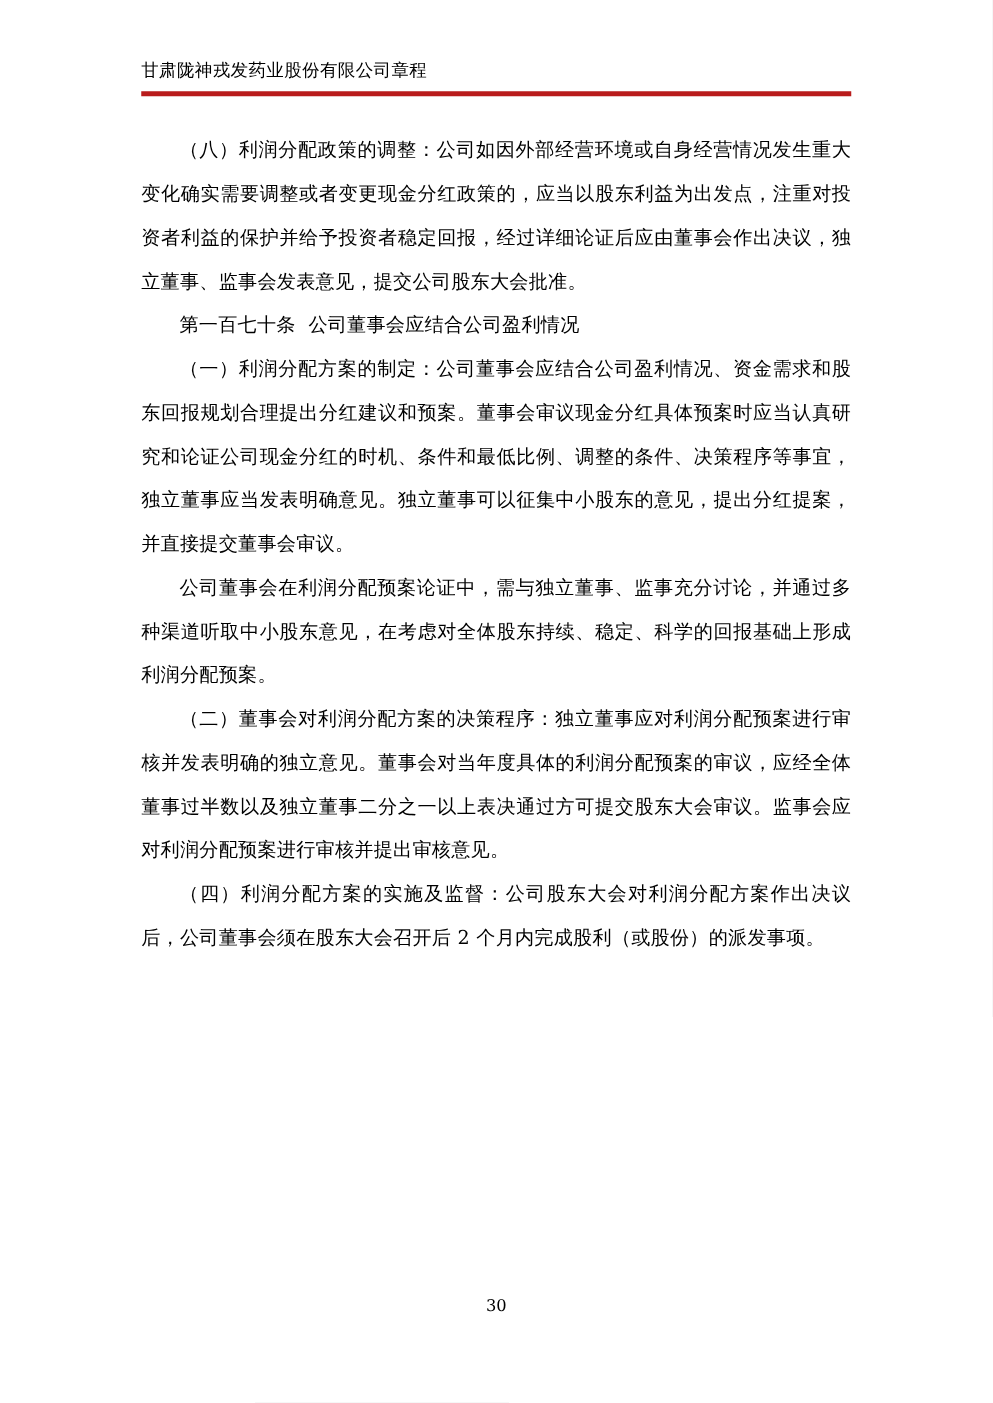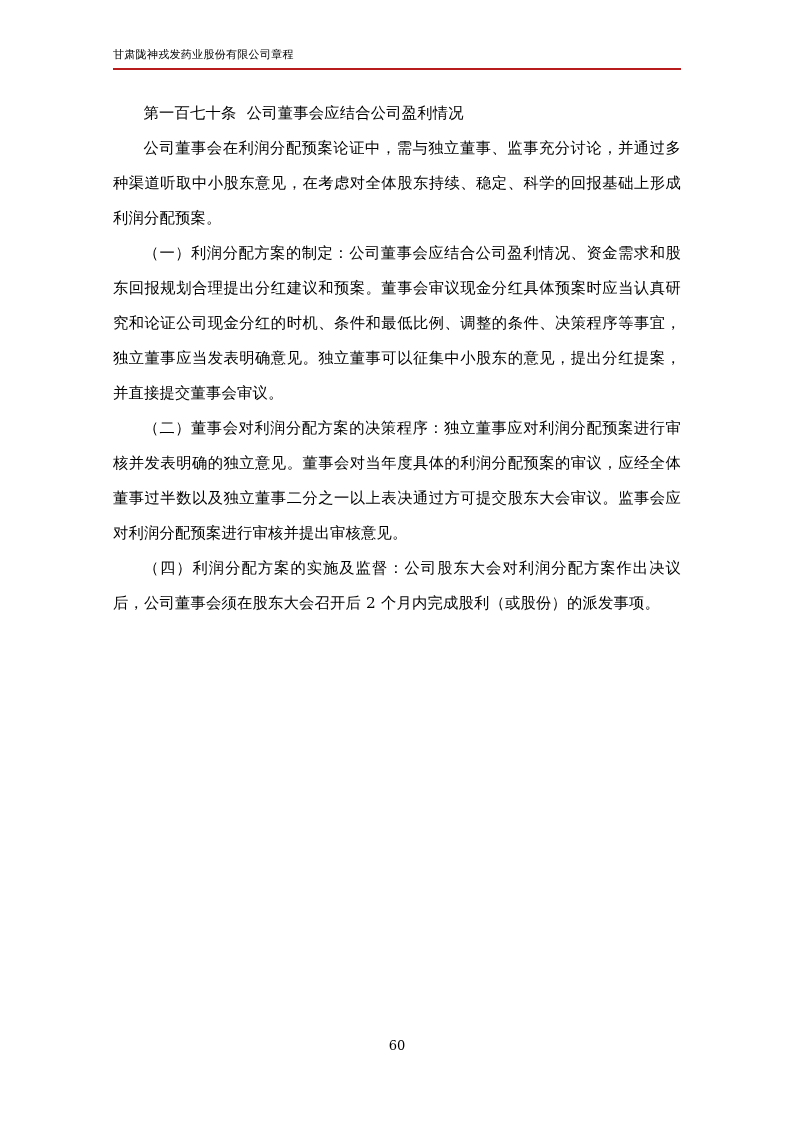--- a/index.html
+++ b/index.html
@@ -18,27 +18,26 @@
     color: #000000;
     overflow: hidden;
   }
   .content {
     position: absolute;
     left: 113px;
     top: 48px;
     width: 568px;
   }
   .header {
-    font-size: 11px;
+    font-size: 14px;
     line-height: 1.4;
     letter-spacing: 0.3px;
     padding-bottom: 5px;
-    border-bottom: 2px solid #b91c1c;
+    border-bottom: 4px solid #b91c1c;
     color: #000;
-    font-family: Liberation Mono, monospace;
   }
   .body-block {
     margin-top: 26px;
   }
   p.para {
     margin: 0 0 0 0;
     font-size: 15.3px;
     line-height: 35px;
     text-align: justify;
     text-justify: inter-ideograph;
@@ -62,32 +61,33 @@
 <body>
 
 <div class="page">
 
   <div class="content">
 
     <div class="header">甘肃陇神戎发药业股份有限公司章程</div>
 
     <div class="body-block">
 
+      <p class="para">（八）利润分配政策的调整：公司如因外部经营环境或自身经营情况发生重大变化确实需要调整或者变更现金分红政策的，应当以股东利益为出发点，注重对投资者利益的保护并给予投资者稳定回报，经过详细论证后应由董事会作出决议，独立董事、监事会发表意见，提交公司股东大会批准。</p>
 
 
       <p class="para"><span class="article-title">第一百七十条</span>&nbsp;&nbsp;<span>公司董事会应结合公司盈利情况</span></p>
 
+      <p class="para">（一）利润分配方案的制定：公司董事会应结合公司盈利情况、资金需求和股东回报规划合理提出分红建议和预案。董事会审议现金分红具体预案时应当认真研究和论证公司现金分红的时机、条件和最低比例、调整的条件、决策程序等事宜，独立董事应当发表明确意见。独立董事可以征集中小股东的意见，提出分红提案，并直接提交董事会审议。</p>
+
       <p class="para">公司董事会在利润分配预案论证中，需与独立董事、监事充分讨论，并通过多种渠道听取中小股东意见，在考虑对全体股东持续、稳定、科学的回报基础上形成利润分配预案。</p>
-
-      <p class="para">（一）利润分配方案的制定：公司董事会应结合公司盈利情况、资金需求和股东回报规划合理提出分红建议和预案。董事会审议现金分红具体预案时应当认真研究和论证公司现金分红的时机、条件和最低比例、调整的条件、决策程序等事宜，独立董事应当发表明确意见。独立董事可以征集中小股东的意见，提出分红提案，并直接提交董事会审议。</p>
 
       <p class="para">（二）董事会对利润分配方案的决策程序：独立董事应对利润分配预案进行审核并发表明确的独立意见。董事会对当年度具体的利润分配预案的审议，应经全体董事过半数以及独立董事二分之一以上表决通过方可提交股东大会审议。监事会应对利润分配预案进行审核并提出审核意见。</p>
 
 
       <p class="para">（四）利润分配方案的实施及监督：公司股东大会对利润分配方案作出决议后，公司董事会须在股东大会召开后 2 个月内完成股利（或股份）的派发事项。</p>
 
 
     </div>
   </div>
 
-  <div class="page-number">60</div>
+  <div class="page-number">30</div>
 
 </div>
 
 </body></html>

